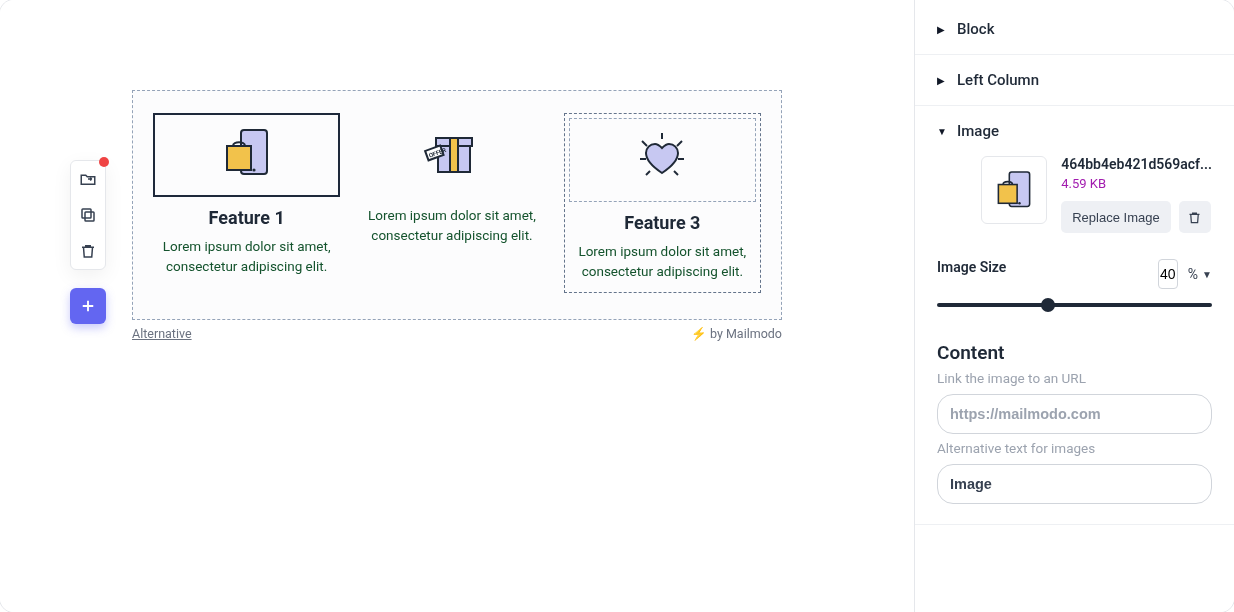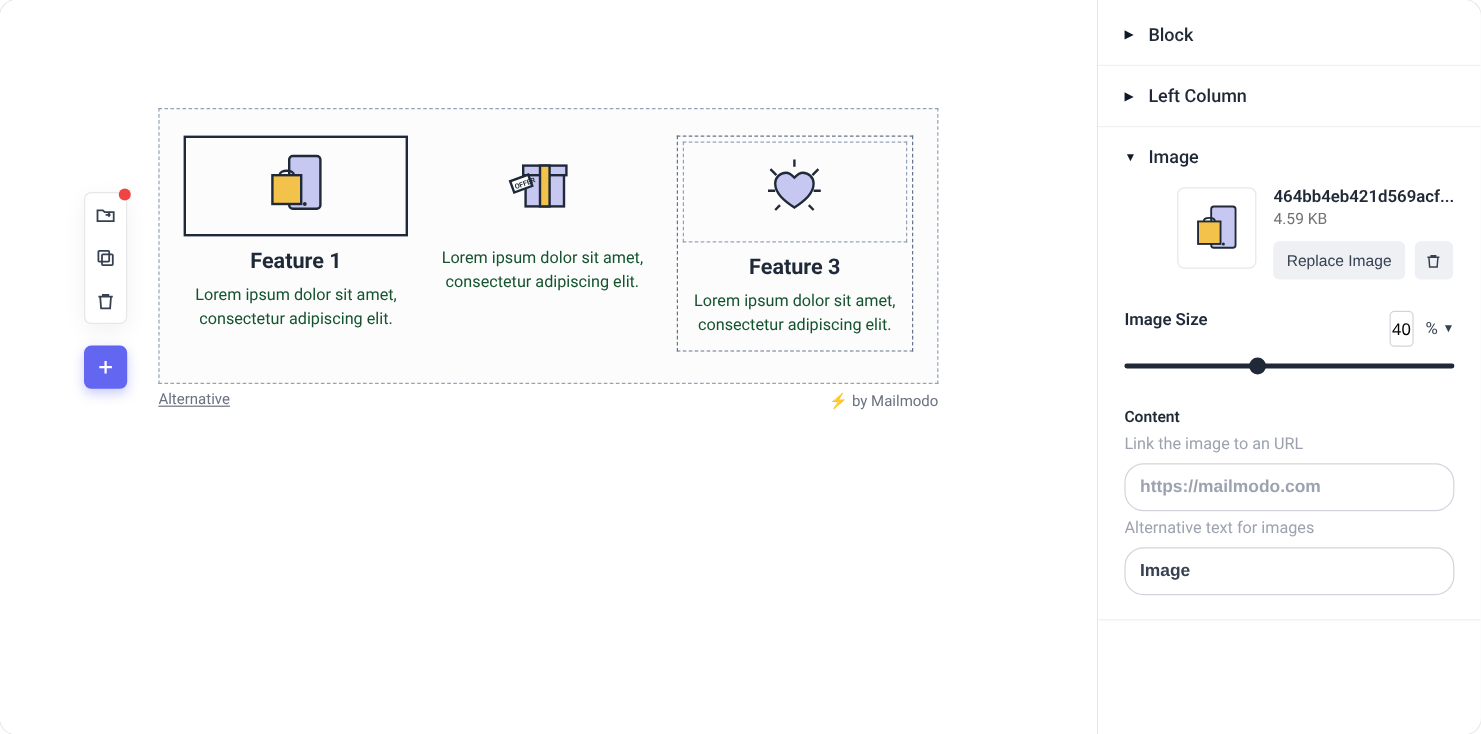--- a/index.html
+++ b/index.html
@@ -159,21 +159,21 @@
     border-radius: 6px;
     display:flex; align-items:center; justify-content:center;
     background:#fff;
   }
   .thumb-info { flex:1; }
   .filename {
     font-size: 14px; font-weight: 600; color:#1f2937;
     white-space: nowrap; overflow:hidden; text-overflow:ellipsis;
     max-width:170px;
   }
-  .filesize { font-size: 13px; color:#737373; margin-top:4px; }
+  .filesize { font-size: 13px; color:#a21caf; margin-top:4px; }
   .thumb-actions { display:flex; gap:8px; margin-top:10px; }
   .btn-grey {
     background:#eef0f4; border:none; color:#374151;
     font-size:13px; padding:7px 11px; border-radius:5px; cursor:pointer;
   }
   .btn-icon {
     width:32px; height:32px; background:#eef0f4; border:none;
     border-radius:5px; cursor:pointer;
     display:flex;align-items:center;justify-content:center;
   }
@@ -191,21 +191,21 @@
     width:100%; margin-top:14px;
     -webkit-appearance:none; height:4px; background:#1f2937; border-radius:2px;
   }
   .slider::-webkit-slider-thumb{
     -webkit-appearance:none; width:14px; height:14px; border-radius:50%;
     background:#1f2937; cursor:pointer;
   }
   .slider::-moz-range-thumb{
     width:14px; height:14px; border-radius:50%; background:#1f2937; border:none;
   }
-  .content-head { margin-top:30px; font-size:13px; font-weight:600; color:#1f2937; }
+  .content-head { margin-top:30px; font-size:19px; font-weight:600; color:#1f2937; }
   .field-label { margin-top:6px; font-size:13.5px; color:#9ca3af; }
   .text-input {
     width:100%; height:40px; margin-top:8px;
     border:1px solid #d1d5db; border-radius:16px;
     padding:0 12px; font-size:14.5px; color:#374151;font-weight:bold;
   }
   .text-input::placeholder{ color:#9ca3af; }
 </style>
 </head>
 <body>

